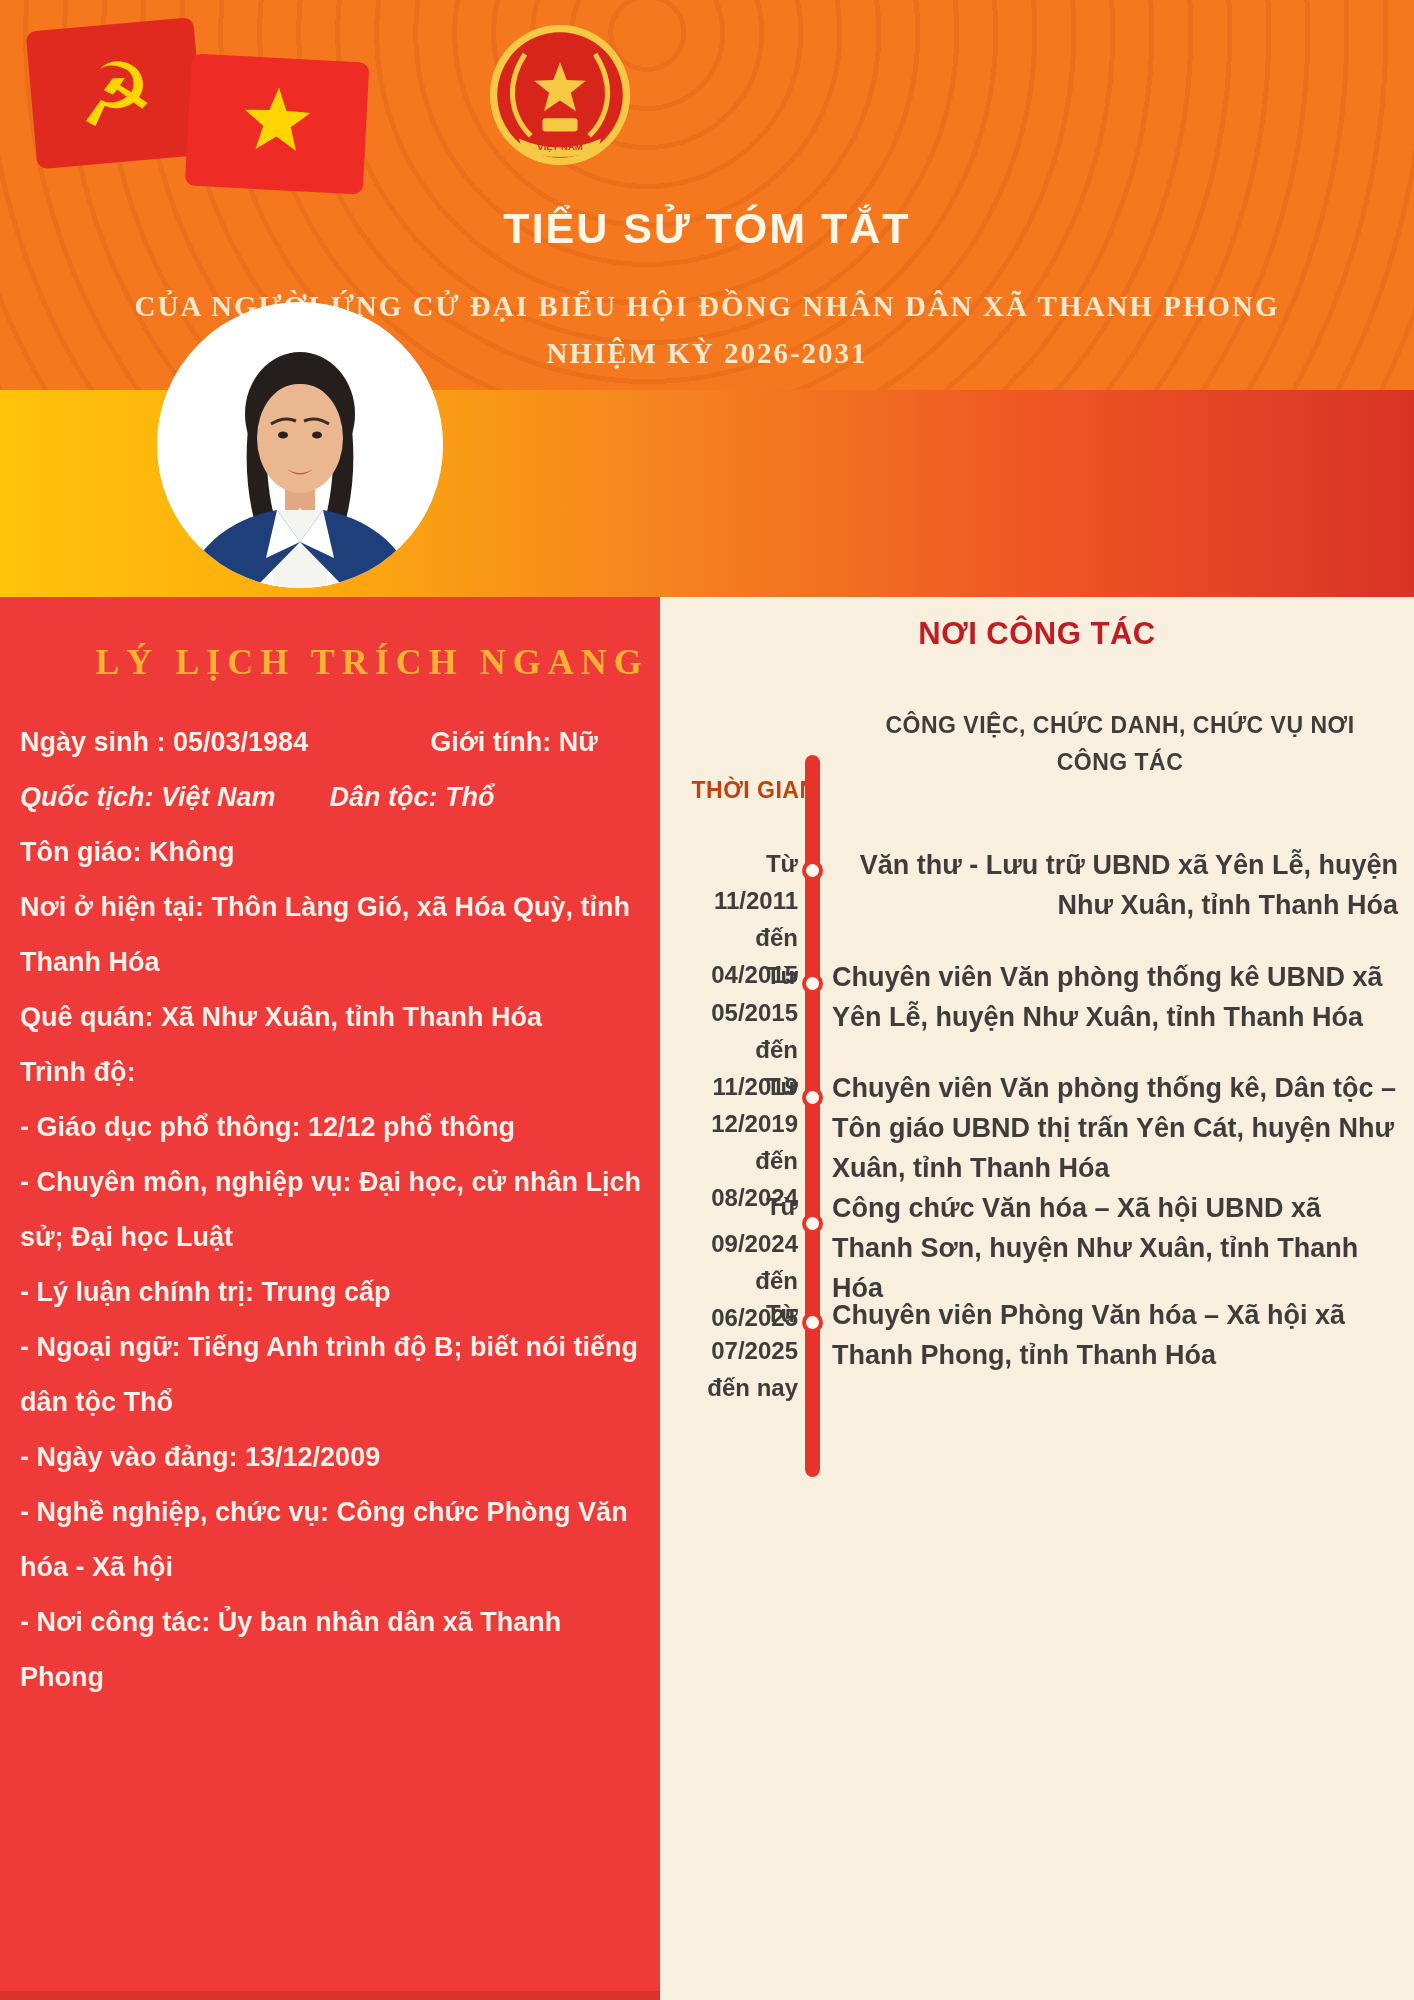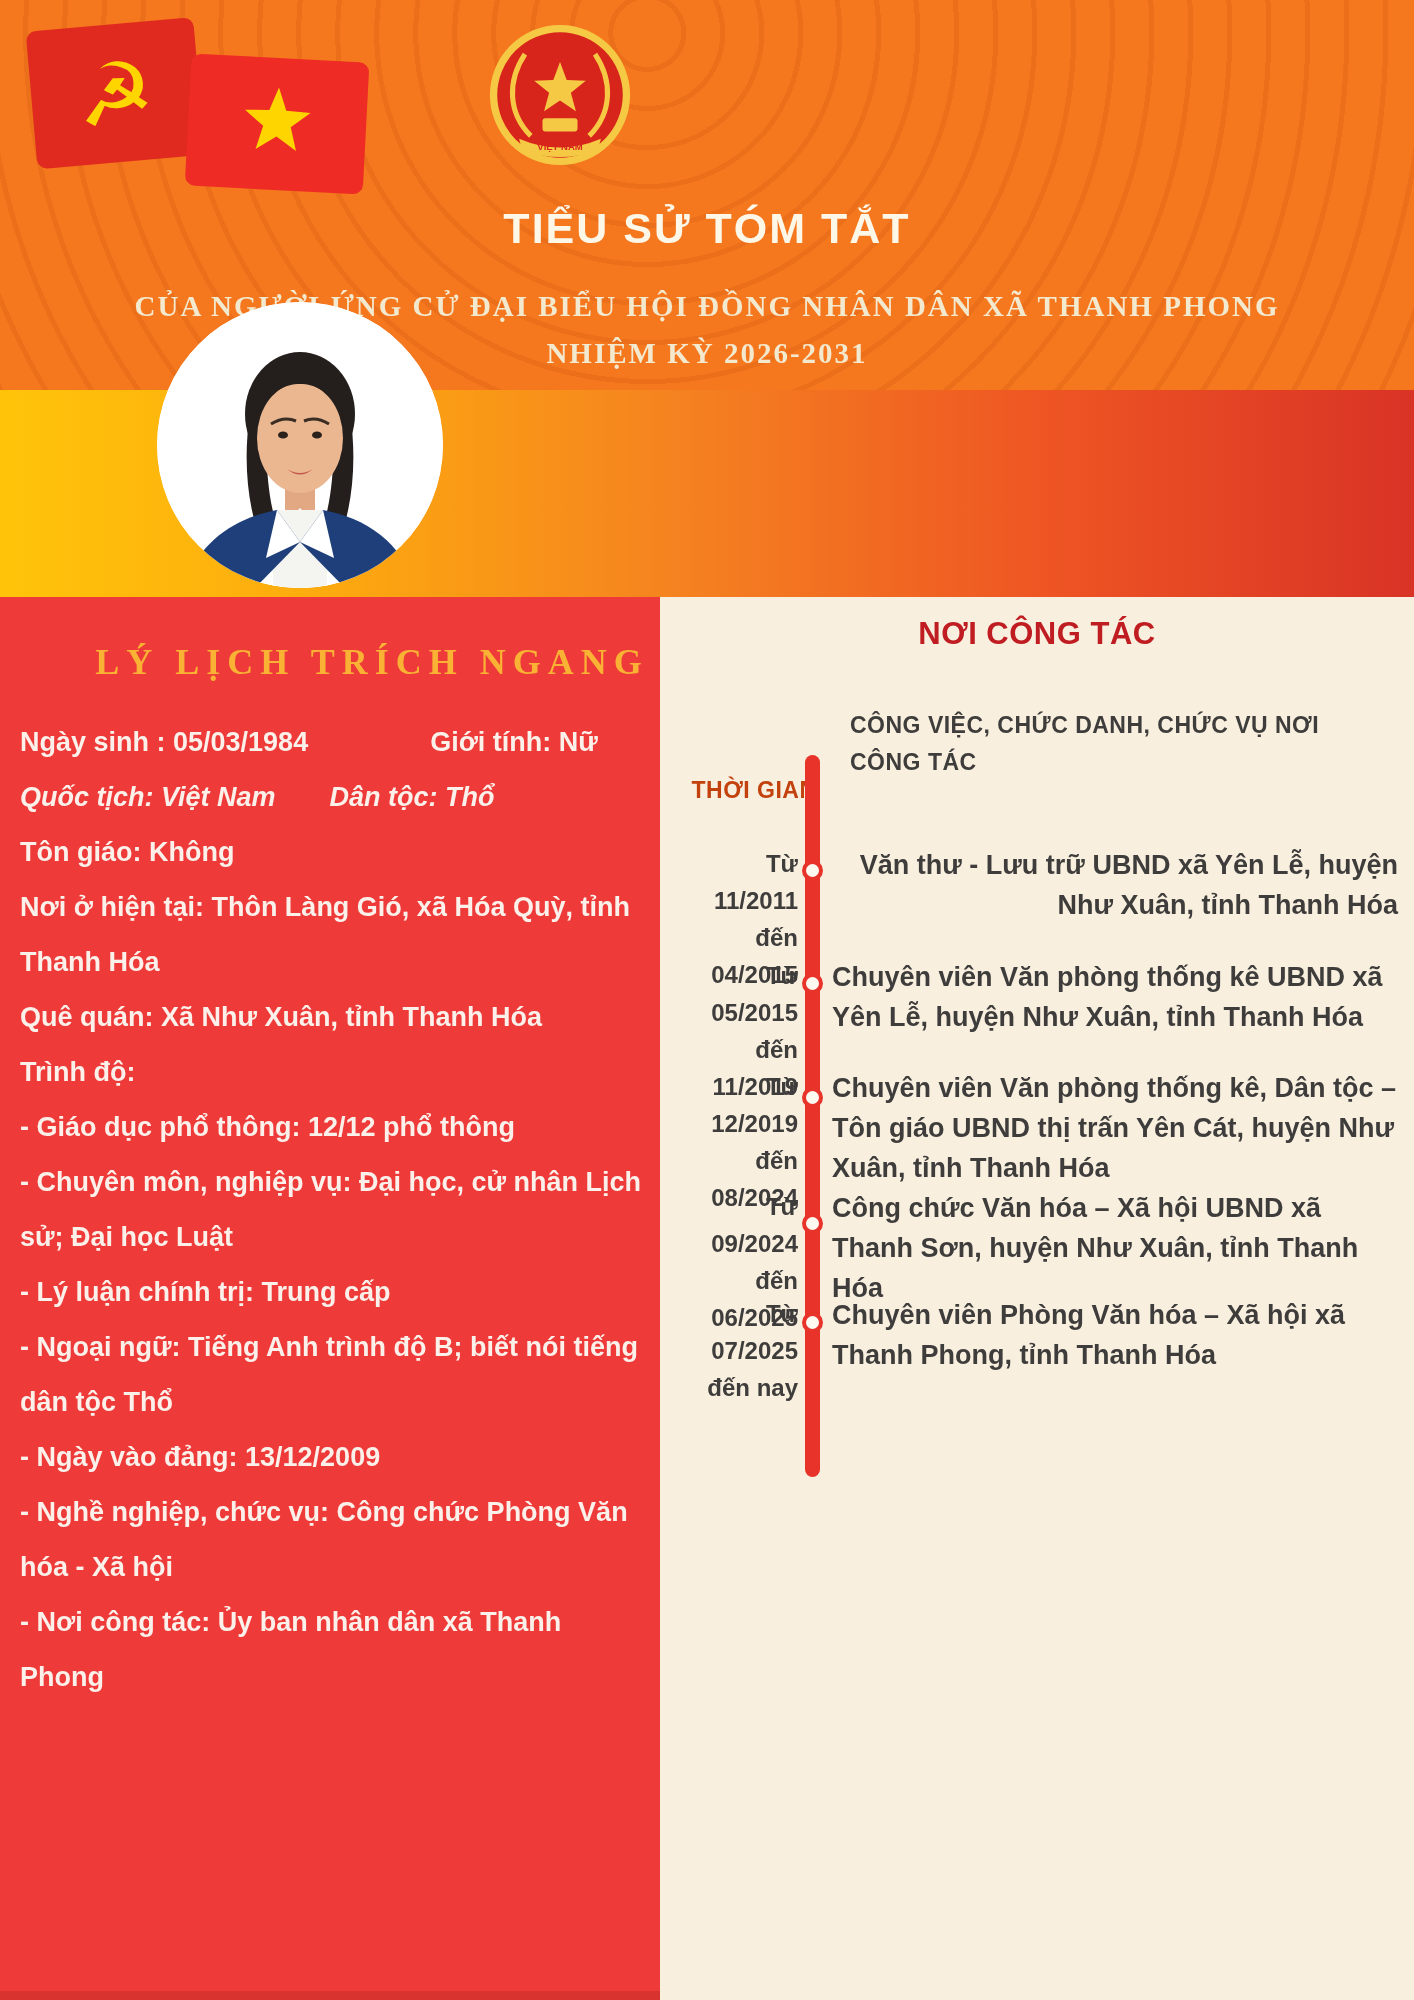--- a/index.html
+++ b/index.html
@@ -49,21 +49,21 @@
   .profile-rows .prow { display:flex; }
   .profile-rows .prow.gap-wide  { gap:122px; }
   .profile-rows .prow.gap-small { gap:54px;font-style:italic; }
 
   
   .right-col { position:absolute; left:660px; top:597px; width:754px; height:1403px; background:#f8efdf; }
   .career-title { position:absolute; left:0; top:16px; width:754px; text-align:center;
      font-size:31px; font-weight:bold; color:#bf1d22; line-height:41px; letter-spacing:0.5px; }
   .tl-head-time { position:absolute; left:24px; top:136px; width:140px; text-align:center;
      font-size:23px; font-weight:bold; color:#c2410c; letter-spacing:0.5px;margin-top:44px; }
-  .tl-head-job { position:absolute; left:190px; top:110px; width:540px; text-align:left;
+  .tl-head-job { position:absolute; left:190px; top:110px; width:540px; text-align:center;
      font-size:23px; font-weight:bold; color:#3e3d3c; line-height:37px; letter-spacing:0.5px; }
   .tl-bar { position:absolute; left:145px; top:158px; width:15px; height:722px;
      border-radius:8px; background:#e8332a; }
   .tl-date { position:absolute; left:0; width:138px; text-align:right;
      font-size:24px; font-weight:bold; color:#3e3d3c; line-height:37px;padding-left:16px; }
   .tl-node { position:absolute; left:142px; width:21px; height:21px; border-radius:50%;
      background:#fdf9f0; border:4px solid #e8332a; }
   .tl-desc { position:absolute; left:172px; width:566px;
      font-size:27px; font-weight:600; color:#3e3d3c; line-height:40px; }
 </style>

